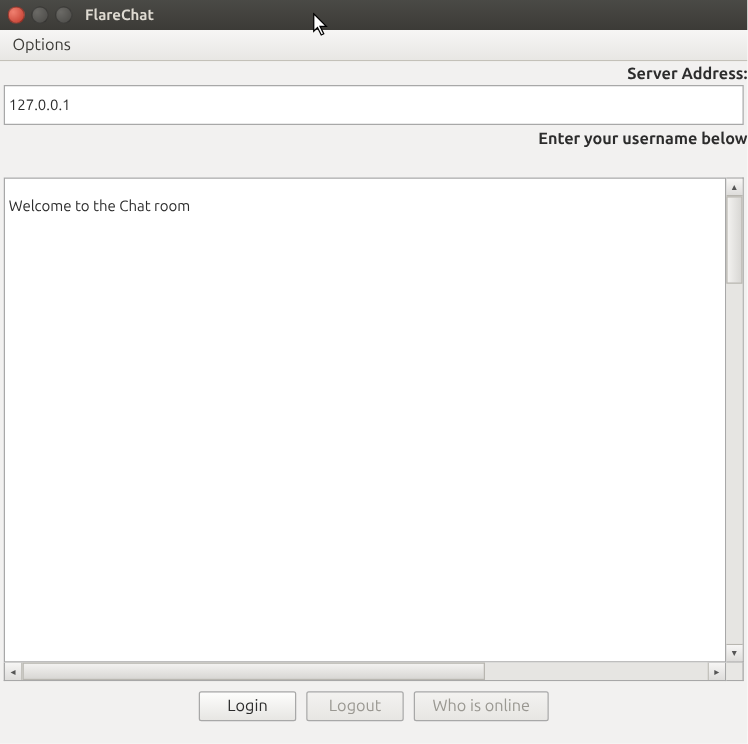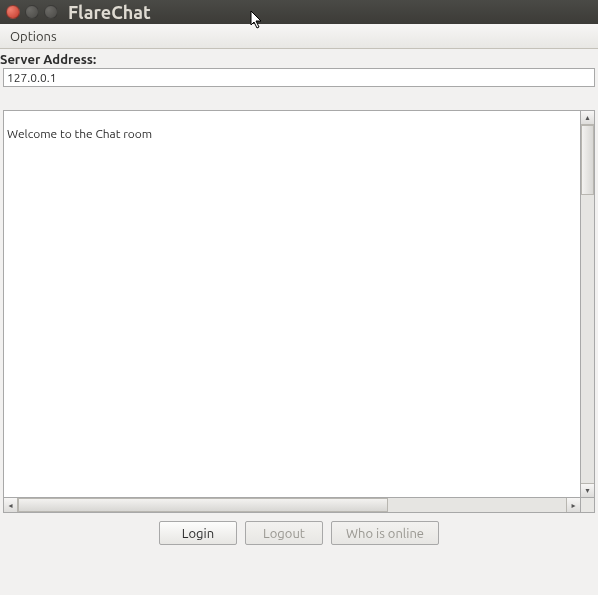--- a/index.html
+++ b/index.html
@@ -32,58 +32,58 @@
       height: 14px;
       border-radius: 50%;
       display: inline-block;
       border: 1px solid rgba(0,0,0,0.3);
     }
     .win-close { background: radial-gradient(circle at 30% 30%, #f08070, #c0392b); }
     .win-min { background: radial-gradient(circle at 30% 30%, #6b6a66, #4a4946); }
     .win-max { background: radial-gradient(circle at 30% 30%, #6b6a66, #4a4946); }
     .title-text {
       color: #dfdbd2;
-      font-size: 18px;
+      font-size: 12px;
       font-weight: bold;
       margin-left: 10px;
     }
     .menubar {
       background: linear-gradient(to bottom, #f7f6f5, #e8e7e4);
       border-bottom: 1px solid #c4c1b9;
       padding: 3px 6px;
     }
     .menu-item {
       font-size: 13px;
       color: #3c3b37;
       padding: 2px 4px;
       display: inline-block;
     }
     .content {
       display: flex;
       flex-direction: column;
       padding: 0;
     }
     .label-row {
-      text-align: left;
+      text-align: right;
       font-weight: bold;
       font-size: 13px;
       color: #2c2c2c;
       padding: 3px 0 2px 0;
       background: #f2f1f0;
     }
     .text-input {
       width: calc(100% - 6px);
       margin: 0 3px 1px 3px;
       border: 1px solid #a8a8a8;
       background: #ffffff;
       font-size: 12px;
       padding: 2px 3px;
       font-family: inherit;
       color: #2c2c2c;
-      height: 19px;
+      height: 32px;
     }
     .spacer {
       height: 22px;
       background: #f2f1f0;
     }
     .chat-area-wrapper {
       position: relative;
       margin: 0 3px;
       height: 388px;
       display: flex;
@@ -224,20 +224,21 @@
 </div>
 
 <div class="menubar">
   <span class="menu-item">Options</span>
 </div>
 
 <div class="content">
   <div class="label-row">Server Address:</div>
   <input type="text" class="text-input" value="127.0.0.1" style="">
 
+  <div class="label-row">Enter your username below</div>
 
   <div class="spacer"></div>
 
   <div class="chat-area-wrapper">
     <div class="chat-area">
       <span>Welcome to the Chat room</span>
     </div>
     <div class="vscroll">
       <div class="scroll-btn">▴</div>
       <div class="vscroll-track">

